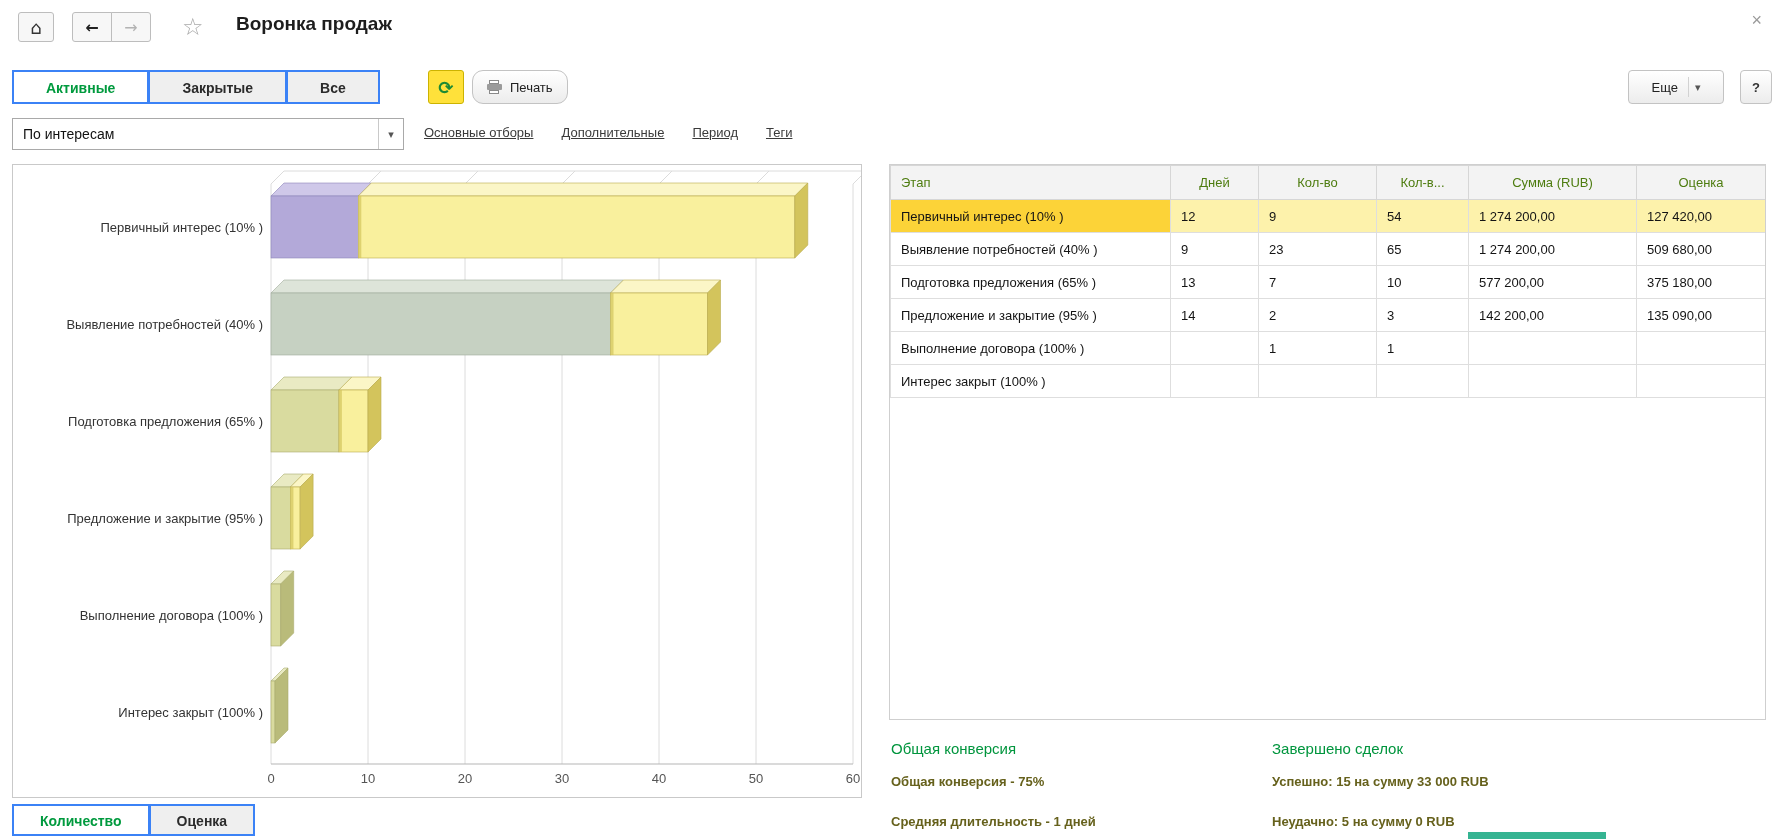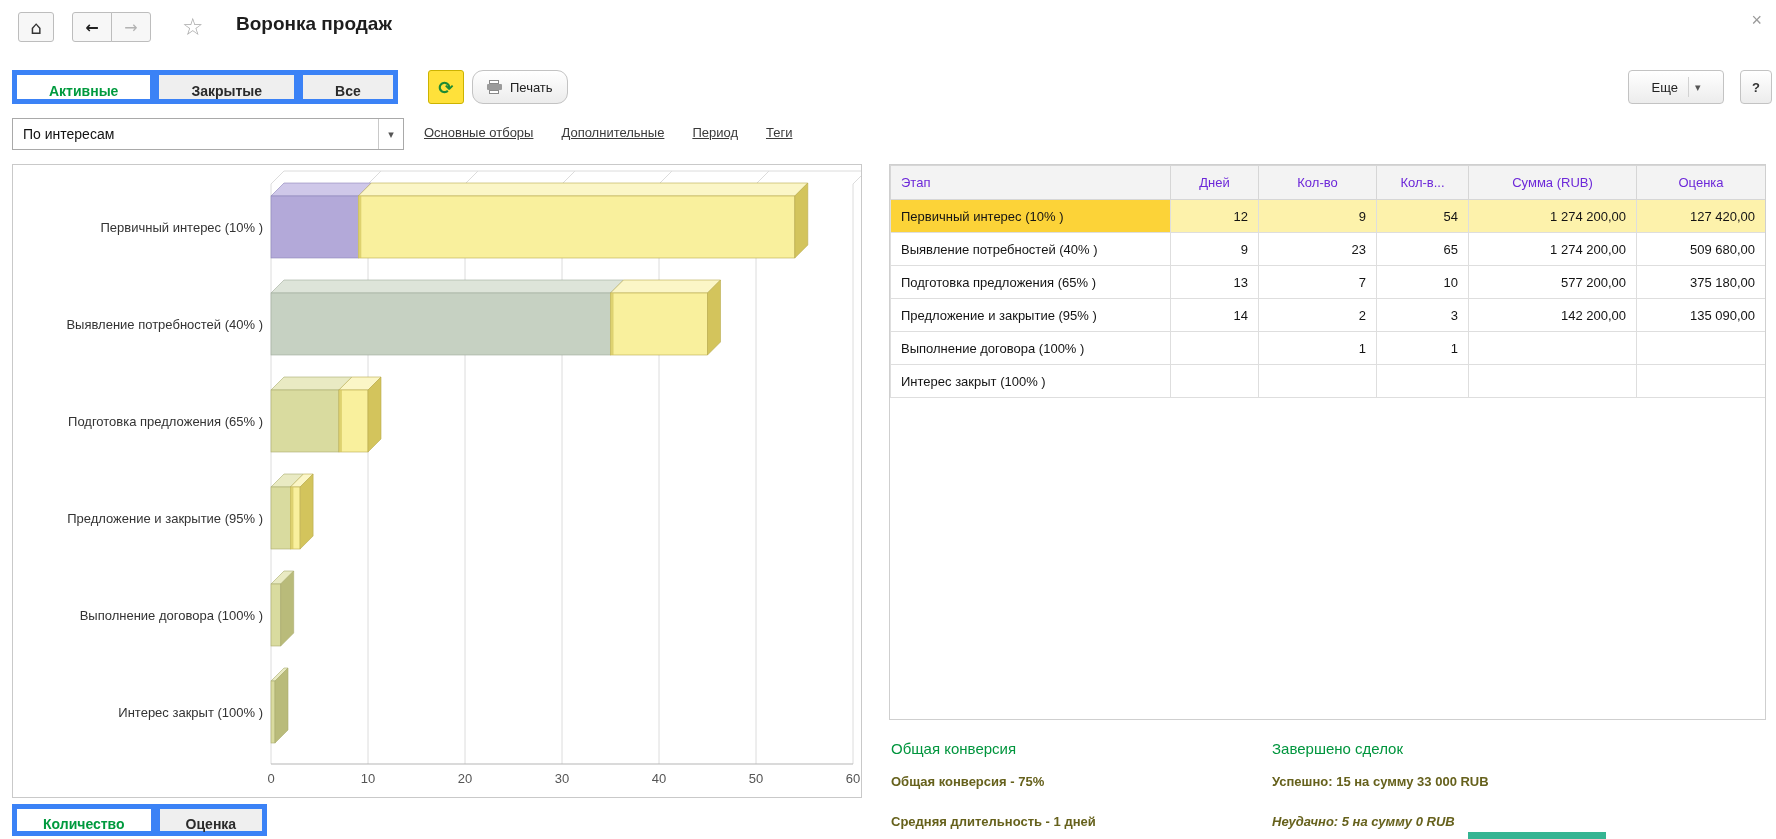--- a/index.html
+++ b/index.html
@@ -20,21 +20,21 @@
   .nav-group .tbtn:first-child { border-radius:3px 0 0 3px; }
   .nav-group .tbtn:last-child { border-radius:0 3px 3px 0; margin-left:-1px; color:#b3b3b3; }
   .back-glyph { color:#222; font-weight:bold; }
   .star { position:absolute; left:182px; top:12px; font-size:24px; color:#a9a9a9; cursor:pointer; line-height:30px; }
   .page-title { position:absolute; left:236px; top:13px; font-size:19px; font-weight:700; color:#1d1d1d; }
   .close-icon { position:absolute; right:14px; top:10px; font-size:18px; color:#9a9a9a; cursor:pointer; }
 
   
   .view-tabs { position:absolute; left:12px; top:70px; display:flex; }
   .tab {
-    height:34px; line-height:32px; padding:0 32px; border:5px solid #3b82f6;
+    height:34px; line-height:32px; padding:0 32px; border:2px solid #3b82f6;
     background:#efefef; font-weight:700; font-size:14px; color:#2b2b2b;
     margin-left:-1px; cursor:pointer; font-family:inherit;
   }
   .tab:first-child { margin-left:0; }
   .tab.active { background:#fff; color:#009a3e; }
 
   .refresh-btn {
     position:absolute; left:428px; top:70px; width:36px; height:34px;
     background:#ffe13a; border:1px solid #ccb300; border-radius:3px;
     color:#1d8a34; font-size:18px; font-weight:700; cursor:pointer;
@@ -75,29 +75,29 @@
   .chart-panel svg { position:absolute; left:0; top:0; }
   .chart-tabs { position:absolute; left:12px; top:804px; display:flex; }
   .chart-tabs .tab { height:32px; line-height:30px; padding:0 26px; font-size:14px; }
 
   
   .table-wrap { position:absolute; left:889px; top:164px; width:877px; height:556px;
                 border:1px solid #cfcfcf; background:#fff; overflow:hidden; }
   .table-wrap table { border-collapse:collapse; table-layout:fixed; width:875px; }
   .table-wrap th {
     height:34px; background:#f3f3f3; border:1px solid #d6d6d6;
-    font-weight:400; color:#6d28d9; font-size:13px; text-align:center; padding:0 6px;
+    font-weight:400; color:#4d7c0f; font-size:13px; text-align:center; padding:0 6px;
     overflow:hidden; white-space:nowrap;
   }
   .table-wrap th.th-stage { text-align:left; padding-left:10px; }
   .table-wrap td {
     height:33px; border:1px solid #dedede; font-size:13px; color:#141414;
     padding:0 10px; background:#fff; overflow:hidden; white-space:nowrap;
   }
-  .table-wrap td.c-num { text-align:right;margin-top:20px; }
+  .table-wrap td.c-num { text-align:left;margin-top:20px; }
   .table-wrap tr.selected td { background:#fdf2ab; }
   .table-wrap tr.selected td.c-stage { background:#fcd338; }
 
   
   .sum-head { position:absolute; font-size:15px; color:#00953d; white-space:nowrap; }
   .sum-line { position:absolute; font-size:13px; font-weight:700; color:#66611c; white-space:nowrap; }
 
   .scroll-thumb { position:absolute; left:1468px; top:832px; width:138px; height:7px; background:#35b492; cursor:pointer; }
 </style>
 </head>
@@ -297,16 +297,16 @@
           </tr>
         </tbody>
       </table>
     </div>
 
   <div class="sum-head" style="left:891px; top:740px;">Общая конверсия</div>
   <div class="sum-line" style="left:891px; top:774px;">Общая конверсия - 75%</div>
   <div class="sum-line" style="left:891px; top:814px;">Средняя длительность - 1 дней</div>
   <div class="sum-head" style="left:1272px; top:740px;">Завершено сделок</div>
   <div class="sum-line" style="left:1272px; top:774px;">Успешно: 15 на сумму 33 000 RUB</div>
-  <div class="sum-line" style="left:1272px; top:814px;font-style:italic;">Неудачно: 5 на сумму 0 RUB</div>
+  <div class="sum-line" style="left:1272px; top:814px;">Неудачно: 5 на сумму 0 RUB</div>
 
   <div class="scroll-thumb"></div>
 </div>
 
 </body></html>

